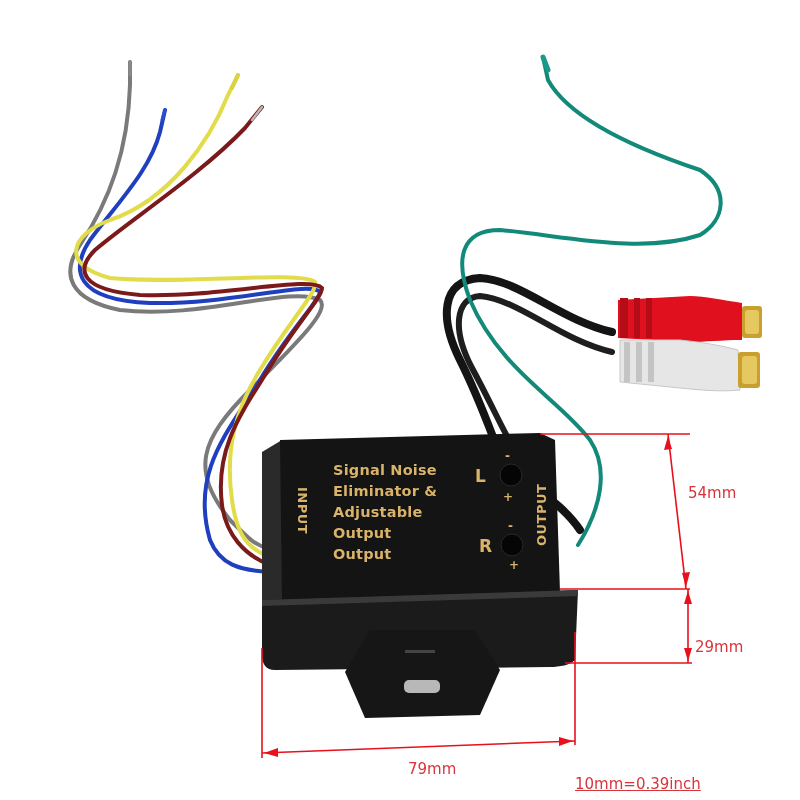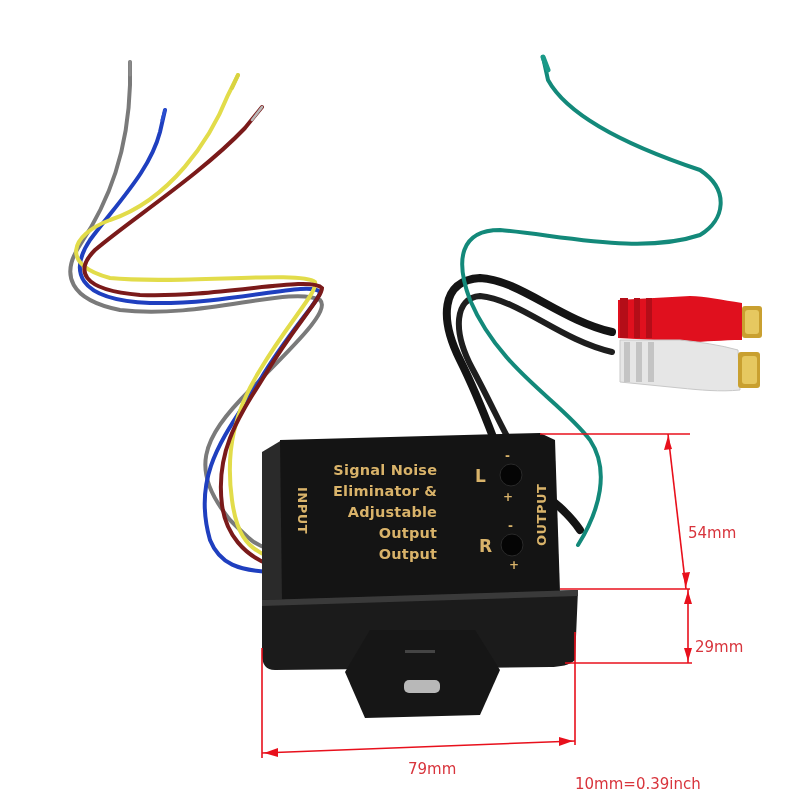--- a/index.html
+++ b/index.html
@@ -2,21 +2,20 @@
 <html><head>
   <meta charset="utf-8">
   <style>
     html, body { margin: 0; padding: 0; background: #ffffff; }
     body { width: 800px; height: 800px; position: relative; overflow: hidden; font-family: "Liberation Sans", sans-serif; }
     #stage { position: absolute; left: 0; top: 0; width: 800px; height: 800px; }
     .box-label {
       position: absolute; color: #d9b36a; font-family: "DejaVu Sans", sans-serif;
       font-weight: bold; font-size: 14.5px; line-height: 21px; letter-spacing: 0.2px;
       text-shadow: 0 0 1px rgba(0,0,0,0.6);
-      text-align: right;
     }
     .vert-label {
       position: absolute; color: #d9b36a; font-family: "DejaVu Sans", sans-serif;
       font-weight: bold; font-size: 13px; letter-spacing: 0.5px;
       transform-origin: left top; white-space: nowrap;
     }
     .ch-letter { position: absolute; color: #d9b36a; font-family: "DejaVu Sans", sans-serif; font-weight: bold; font-size: 17px; }
     .pol { position: absolute; color: #d9b36a; font-family: "DejaVu Sans", sans-serif; font-weight: bold; font-size: 12px; }
     .dim-label { position: absolute; color: #d8343c; font-family: "DejaVu Sans", sans-serif; font-size: 15px; white-space: nowrap; }
   </style>
@@ -117,17 +116,17 @@
   <div class="ch-letter" style="left:475px; top:466px;">L</div>
   <div class="pol" style="left:505px; top:449px;">-</div>
   <div class="pol" style="left:503px; top:490px;">+</div>
   <div style="position:absolute; left:500px; top:464px; width:22px; height:22px; border-radius:50%;"></div>
 
   <div class="ch-letter" style="left:479px; top:536px;">R</div>
   <div class="pol" style="left:508px; top:519px;">-</div>
   <div class="pol" style="left:509px; top:558px;">+</div>
   <div style="position:absolute; left:501px; top:534px; width:22px; height:22px; border-radius:50%;"></div>
 
-  <div class="dim-label" style="left:688px; top:524px;">54mm</div>
+  <div class="dim-label" style="left:688px; top:484px;">54mm</div>
   <div class="dim-label" style="left:695px; top:638px;">29mm</div>
   <div class="dim-label" style="left:408px; top:760px;">79mm</div>
-  <div class="dim-label" style="left:575px; top:775px;">10mm=0.39inch</div>
+  <div class="dim-label" style="left:575px; top:775px;text-decoration:underline;">10mm=0.39inch</div>
 </div>
 
 </body></html>

